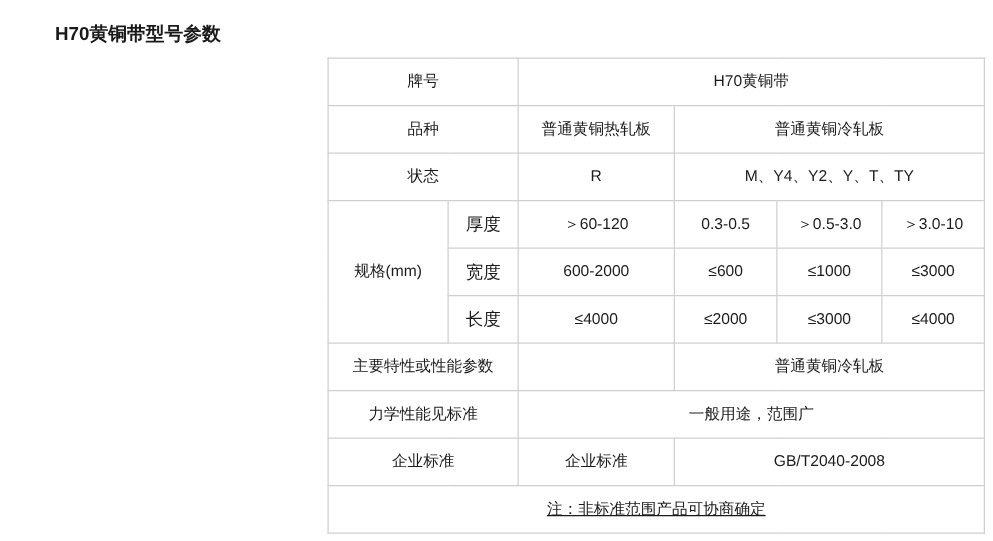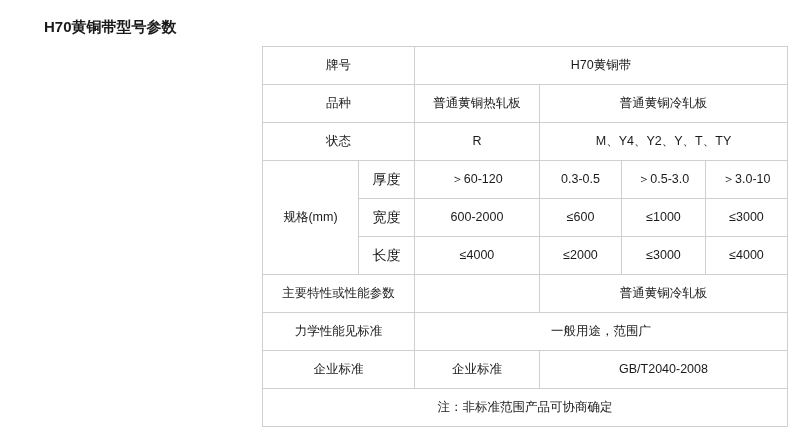--- a/index.html
+++ b/index.html
@@ -50,20 +50,21 @@
     margin-left: 16px;
   }
   td.label {
     font-size: 12.5px;
   }
   td.sublabel {
     font-size: 14px;
   }
   .note td {
     font-size: 12.5px;
+    text-decoration: underline;
   }
   
 </style>
 </head>
 <body>
 
 <div class="page-title">H70黄铜带型号参数</div>
 
 <div class="table-wrap">
   <table class="spec">

